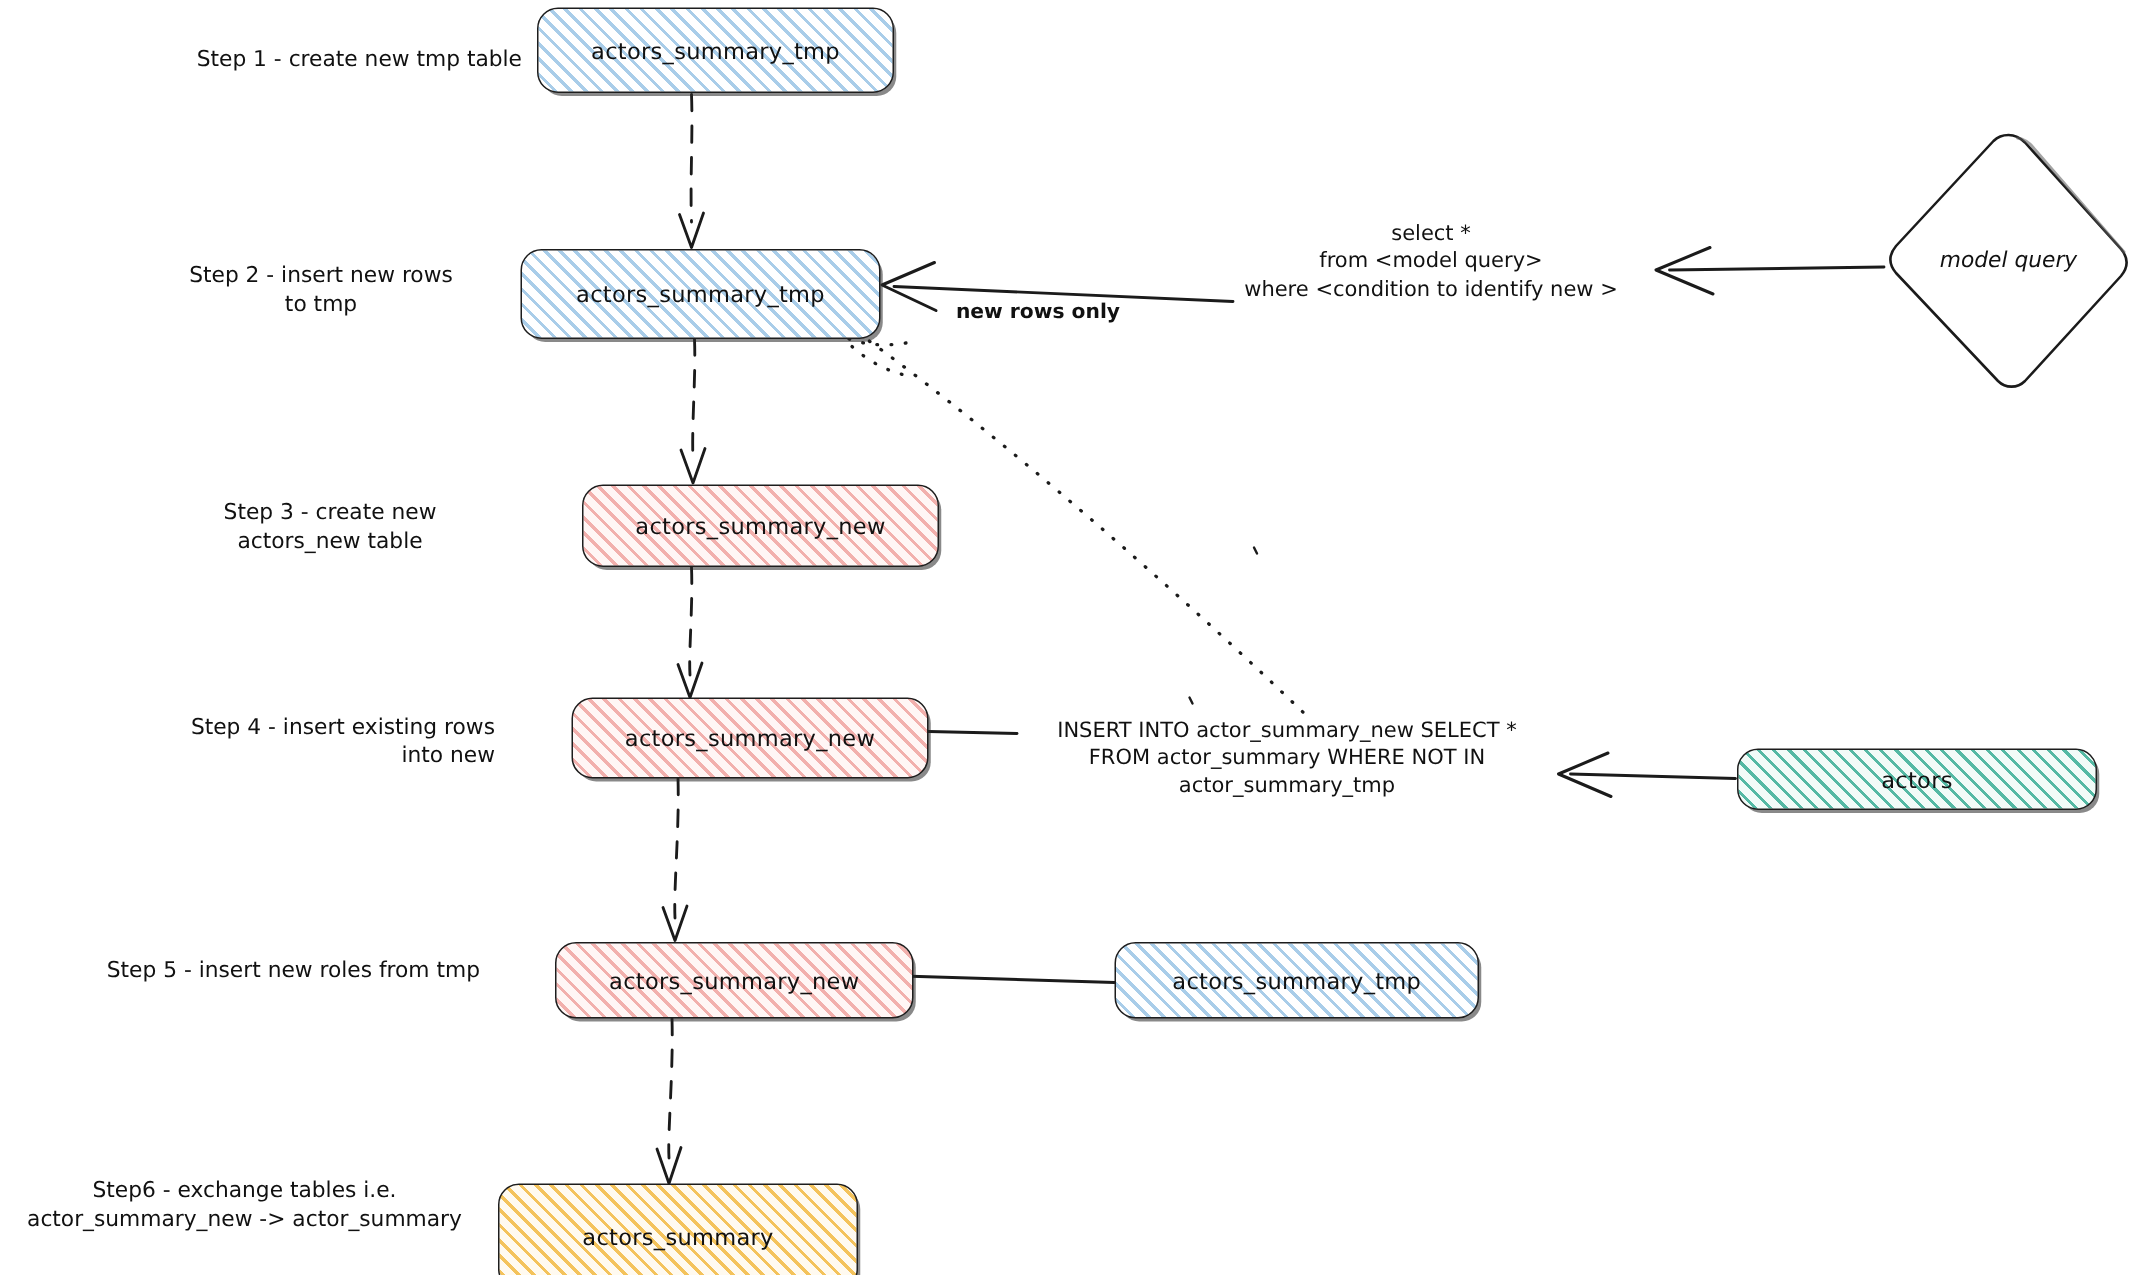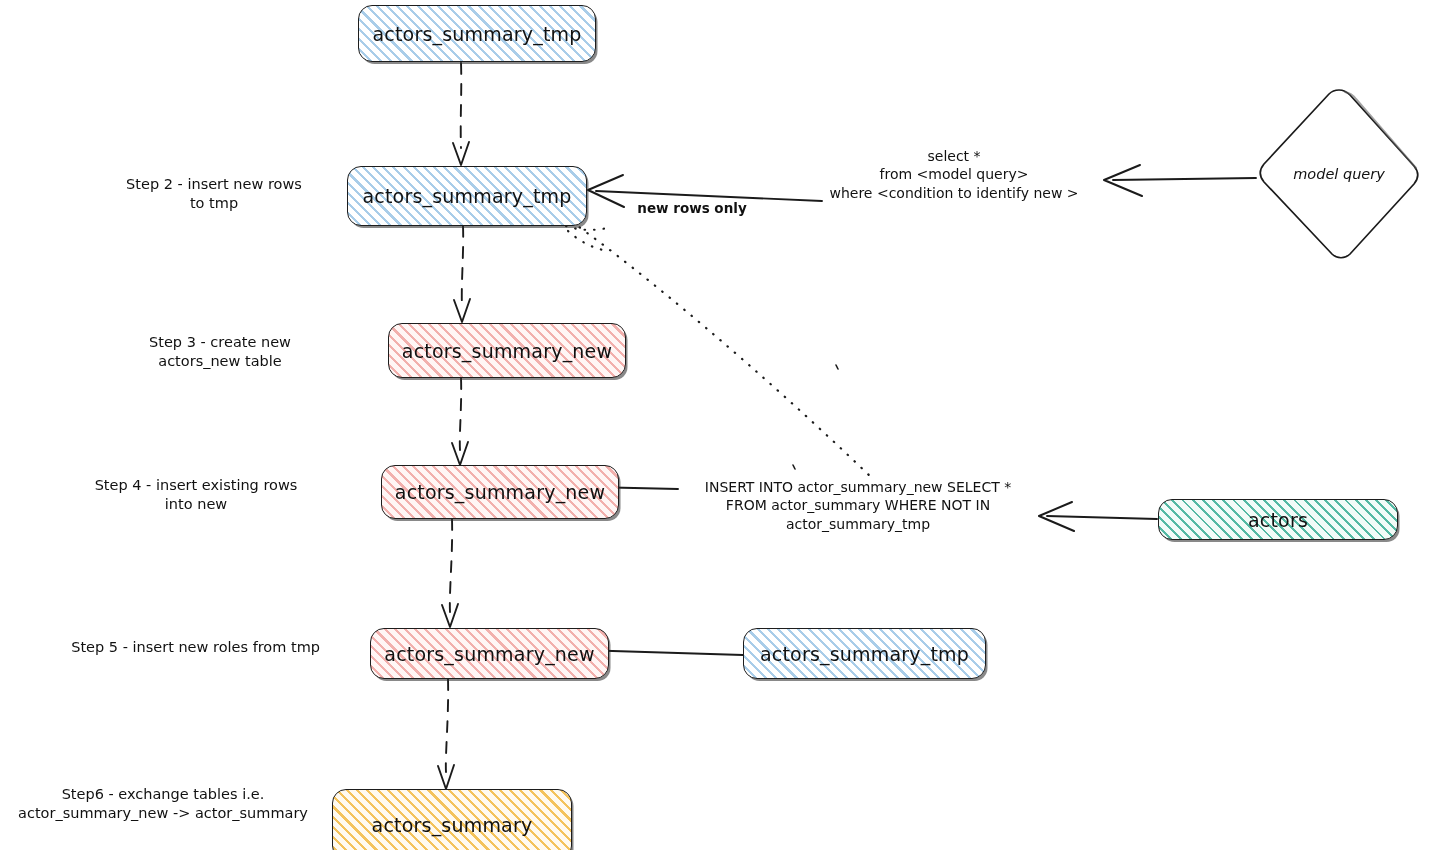--- a/index.html
+++ b/index.html
@@ -36,21 +36,21 @@
     align-items: center;
     justify-content: center;
     border: 1.6px solid #1b1b1b;
     border-radius: 14px;
     box-shadow: 2.5px 3px 0 -1px rgba(40,40,40,0.55);
   }
   .node .node-label {
     position: relative;
     z-index: 2;
     font-family: "DejaVu Sans", sans-serif;
-    font-size: 19px;
+    font-size: 15px;
     color: #111111;
     letter-spacing: .2px;
     white-space: nowrap;
   }
   .node.blue {
     background-color: #ffffff;
     background-image: repeating-linear-gradient(
         45deg,
         #a9cde9 0px, #a9cde9 2.2px,
         #ffffff 2.2px, #ffffff 7.2px);
@@ -223,28 +223,29 @@
   </div>
 
   <div class="node blue" style="left:743px; top:628px; width:243px; height:51px;">
     <span class="node-label">actors_summary_tmp</span>
   </div>
 
   <div class="diamond-wrap" style="left:1259px; top:90px; width:160px; height:168px;">
     <span class="diamond-label" style="top:76px;">model query</span>
   </div>
 
+  <div class="txt step" style="left:68px; top:31px; width:280px; text-align:right;">Step 1 - create new tmp table</div>
 
   <div class="txt step" style="left:96px; top:175px; width:236px;">Step 2 - insert new rows
 to tmp</div>
 
   <div class="txt step" style="left:112px; top:333px; width:216px;">Step 3 - create new
 actors_new table</div>
 
-  <div class="txt step" style="left:62px; top:476px; width:268px;">Step 4 - insert existing rows
+  <div class="txt step" style="left:62px; top:476px; width:268px;text-align:right;">Step 4 - insert existing rows
 into new</div>
 
   <div class="txt step" style="left:24px; top:638px; width:296px; text-align:right;">Step 5 - insert new roles from tmp</div>
 
   <div class="txt step" style="left:2px; top:785px; width:322px;">Step6 - exchange tables i.e.
 actor_summary_new -&gt; actor_summary</div>
 
   <div class="txt edge" style="left:614px; top:200px; width:156px;font-weight:bold;">new rows only</div>
 
   <div class="txt sql" style="left:798px; top:147px; width:312px;">select *

